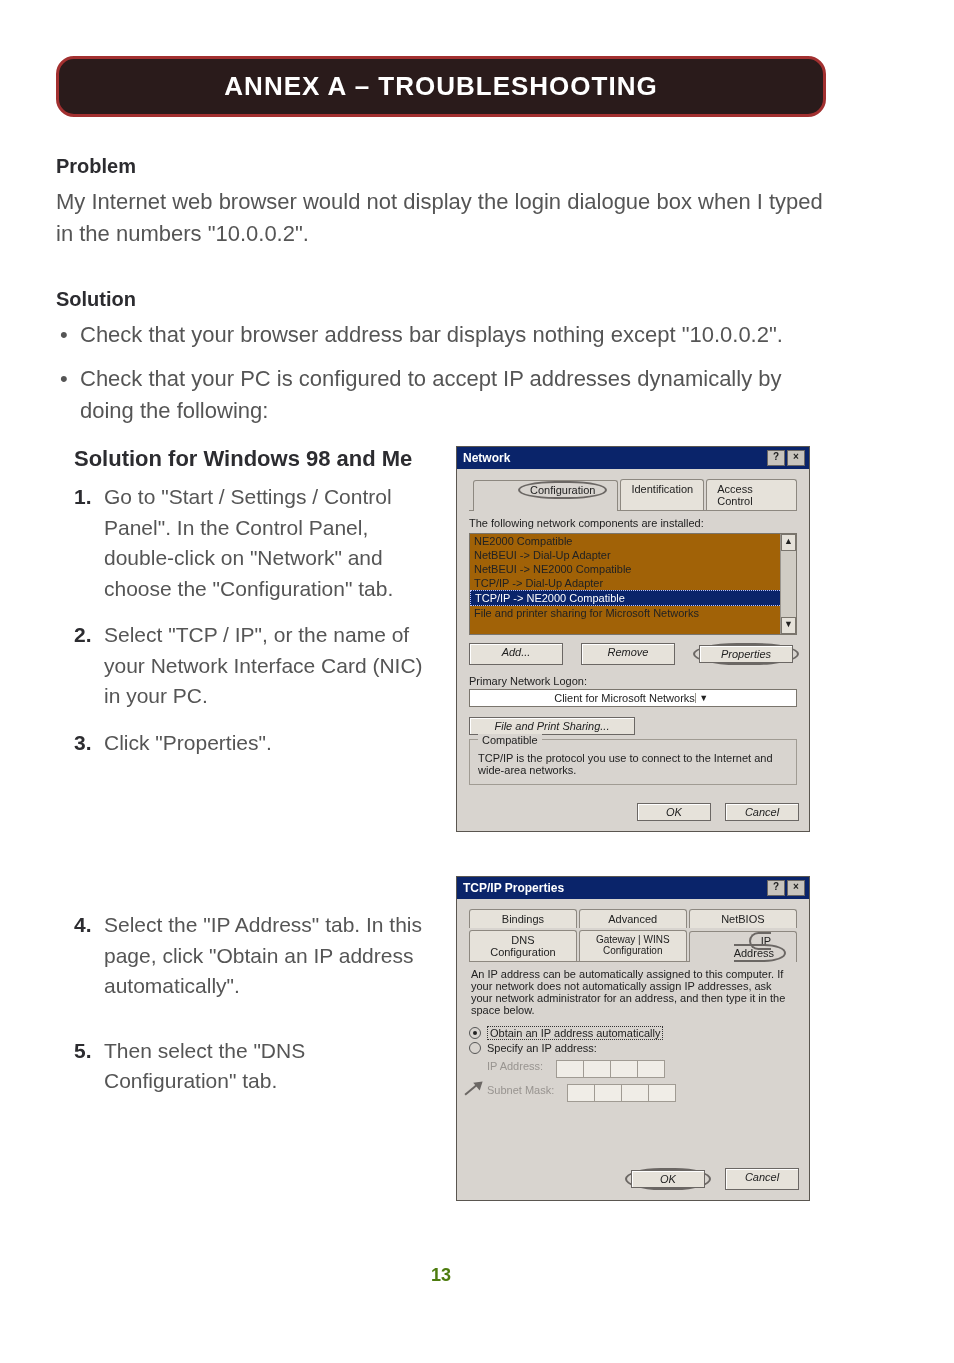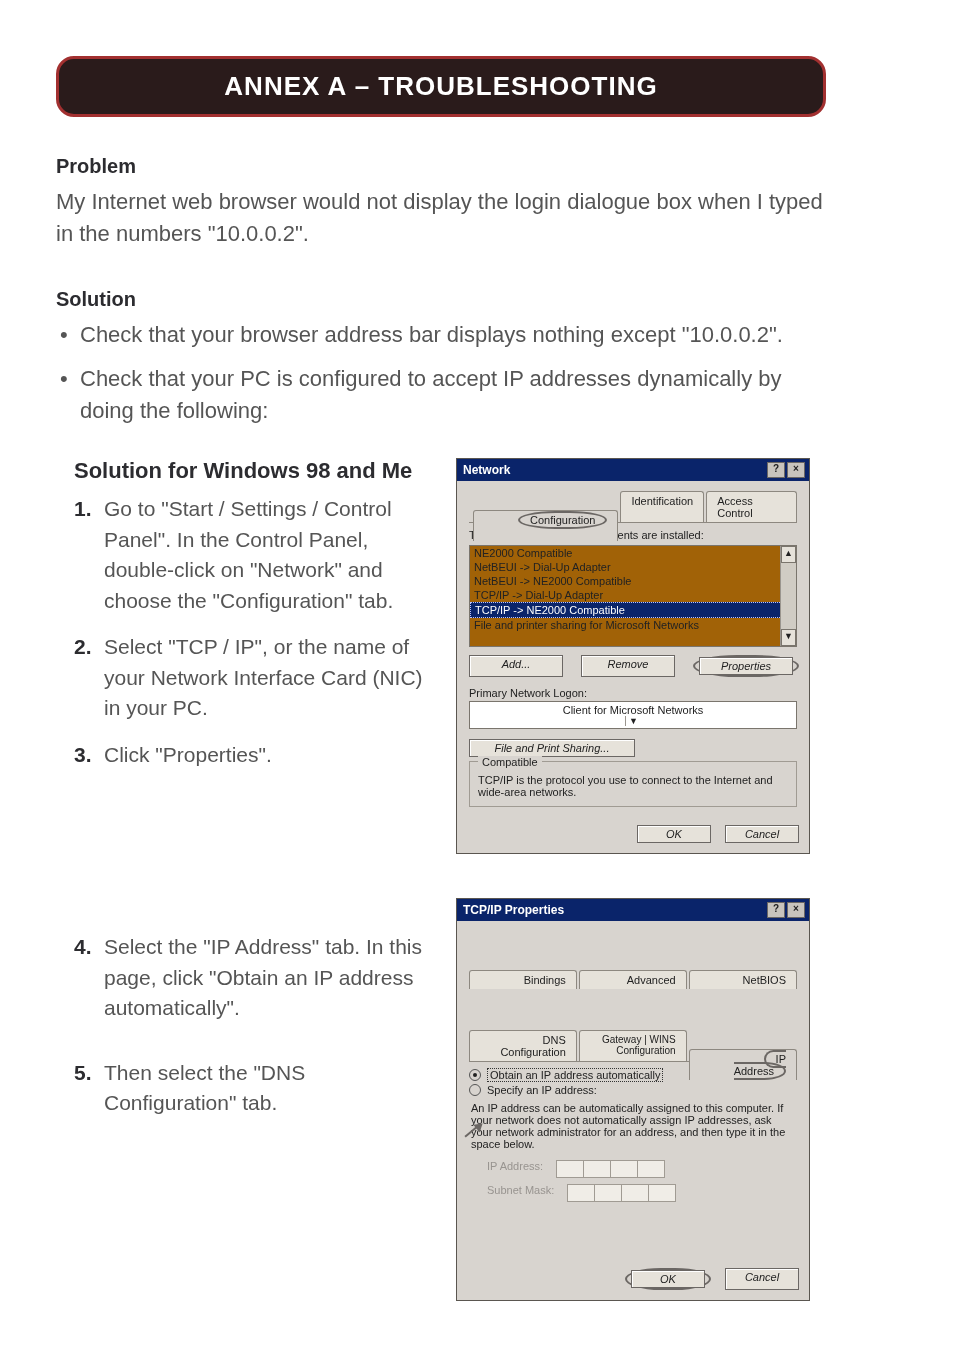--- a/index.html
+++ b/index.html
@@ -66,21 +66,21 @@
   ul.bullets > li::before {
     content: "•";
     position: absolute;
     left: 4px;
     top: 0;
   }
   .two-col {
     display: flex;
     align-items: flex-start;
     gap: 28px;
-    margin-top: 32px;
+    margin-top: 20px;
   }
   .left-col { flex: 1 1 0; }
   .right-col { width: 370px; }
   h3.sub {
     font-size: 22px;
     font-weight: 700;
     margin: 0 0 10px 18px;
     color: #2c2c30;
   }
   ol.steps {
@@ -144,21 +144,21 @@
   .tab {
     padding: 3px 10px;
     border: 1px solid #8d8880;
     border-bottom: none;
     border-radius: 3px 3px 0 0;
     background: #e6e2da;
     position: relative;
   }
   .tab.active {
     background: var(--dlg-bg);
-    top: 19px;
+    top: 1px;
     padding-left: 44px;
   }
   .tabcircle {
     border: 2px solid var(--circle);
     border-radius: 50%/60%;
     padding: 1px 10px;
   }
   .listbox {
     background: #a16207;
     border: 1px solid #7a756d;
@@ -202,21 +202,20 @@
     border-radius: 50%/60%;
     padding: 0 4px;
   }
   .dd {
     background: #fff;
     border: 1px solid #7a756d;
     padding: 2px 4px;
     margin: 2px 0 10px 0;
     display: flex; justify-content: center;
     align-items: center;
-    flex-direction: column;
   }
   .dd .tri {
     width: 16px; text-align: center;
     border-left: 1px solid #9a958e;
     font-size: 9px;
   }
   .groupbox {
     border: 1px solid #a09b93;
     padding: 8px 8px;
     margin-top: 4px;
@@ -239,21 +238,21 @@
     padding: 0 4px;
   }
   
   .tabgrid {
     display: grid;
     grid-template-columns: repeat(3, 1fr);
     gap: 2px 2px;
     border-bottom: 1px solid #8d8880;
     margin: 0 0 6px 0;
   }
-  .tabgrid .tab { text-align: right; border-radius: 3px 3px 0 0; margin-top: 39px; }
+  .tabgrid .tab { text-align: center; border-radius: 3px 3px 0 0; }
   .radio { display: flex; align-items: center; gap: 6px; margin: 2px 0; }
   .rdot { width: 10px; height: 10px; border: 1px solid #555; border-radius: 50%; display: inline-flex; align-items: center; justify-content: center; }
   .rdot.sel::after { content: ""; width: 4px; height: 4px; background: #222; border-radius: 50%; }
   .dottedlabel { border: 1px dotted #333; padding: 0 2px; }
   .ipfields { display: flex; gap: 14px; margin: 6px 0 2px 18px; color: #989490;}
   .ipbox { display: flex; }
   .ipbox span {
     width: 26px; height: 16px;
     background: #f0ede7; border: 1px solid #a09b93;
     margin-left: -1px;
@@ -382,34 +381,34 @@
         </div>
         <div class="dlg-body">
           <div class="tabgrid">
             <div class="tab">Bindings</div>
             <div class="tab">Advanced</div>
             <div class="tab">NetBIOS</div>
             <div class="tab">DNS Configuration</div>
             <div class="tab" style="grid-column:2/3; font-size:10px"><span>Gateway</span> | <span>WINS Configuration</span></div>
             <div class="tab active"><span class="tabcircle">IP Address</span></div>
           </div>
+          <div style="margin:6px 2px 10px 2px">An IP address can be automatically assigned to this computer. If your network does not automatically assign IP addresses, ask your network administrator for an address, and then type it in the space below.</div>
+
           <div style="position:relative">
             <div class="arrow arrow1"></div>
             <div class="radio">
               <span class="rdot sel"></span>
               <span class="dottedlabel">Obtain an IP address automatically</span>
             </div>
             <div class="radio">
               <span class="rdot"></span>
               <span>Specify an IP address:</span>
             </div>
           </div>
 
-          <div style="margin:6px 2px 10px 2px">An IP address can be automatically assigned to this computer. If your network does not automatically assign IP addresses, ask your network administrator for an address, and then type it in the space below.</div>
-
           <div class="ipfields">
             <span>IP Address:</span>
             <span class="ipbox">
                 <span></span>
                 <span></span>
                 <span></span>
                 <span></span>
               </span>
           </div>
           <div class="ipfields">

